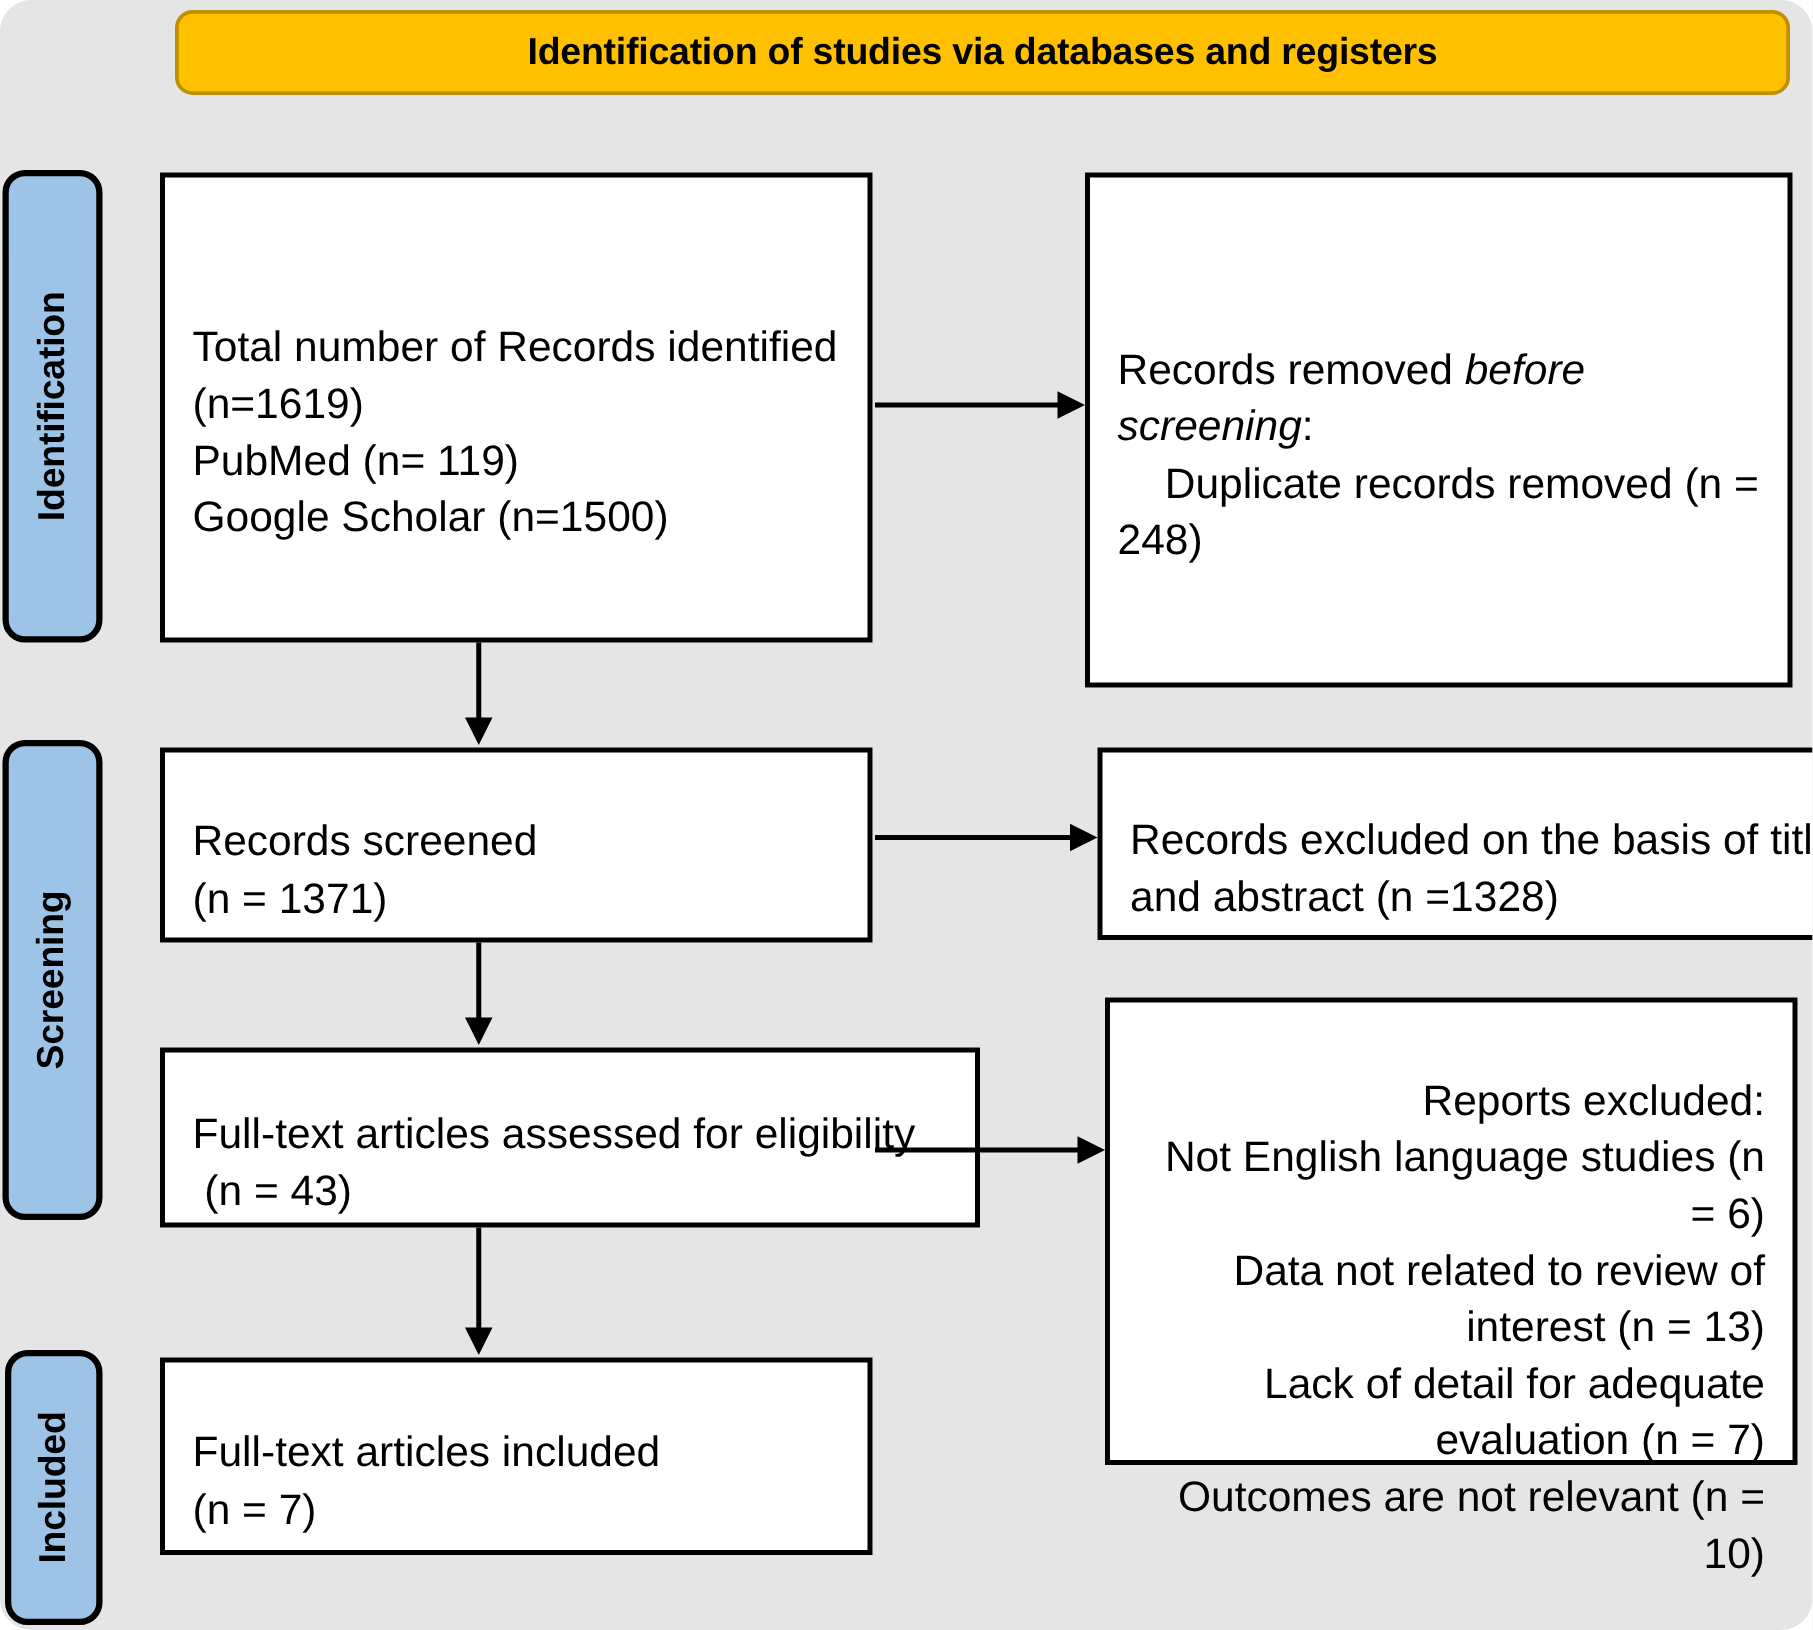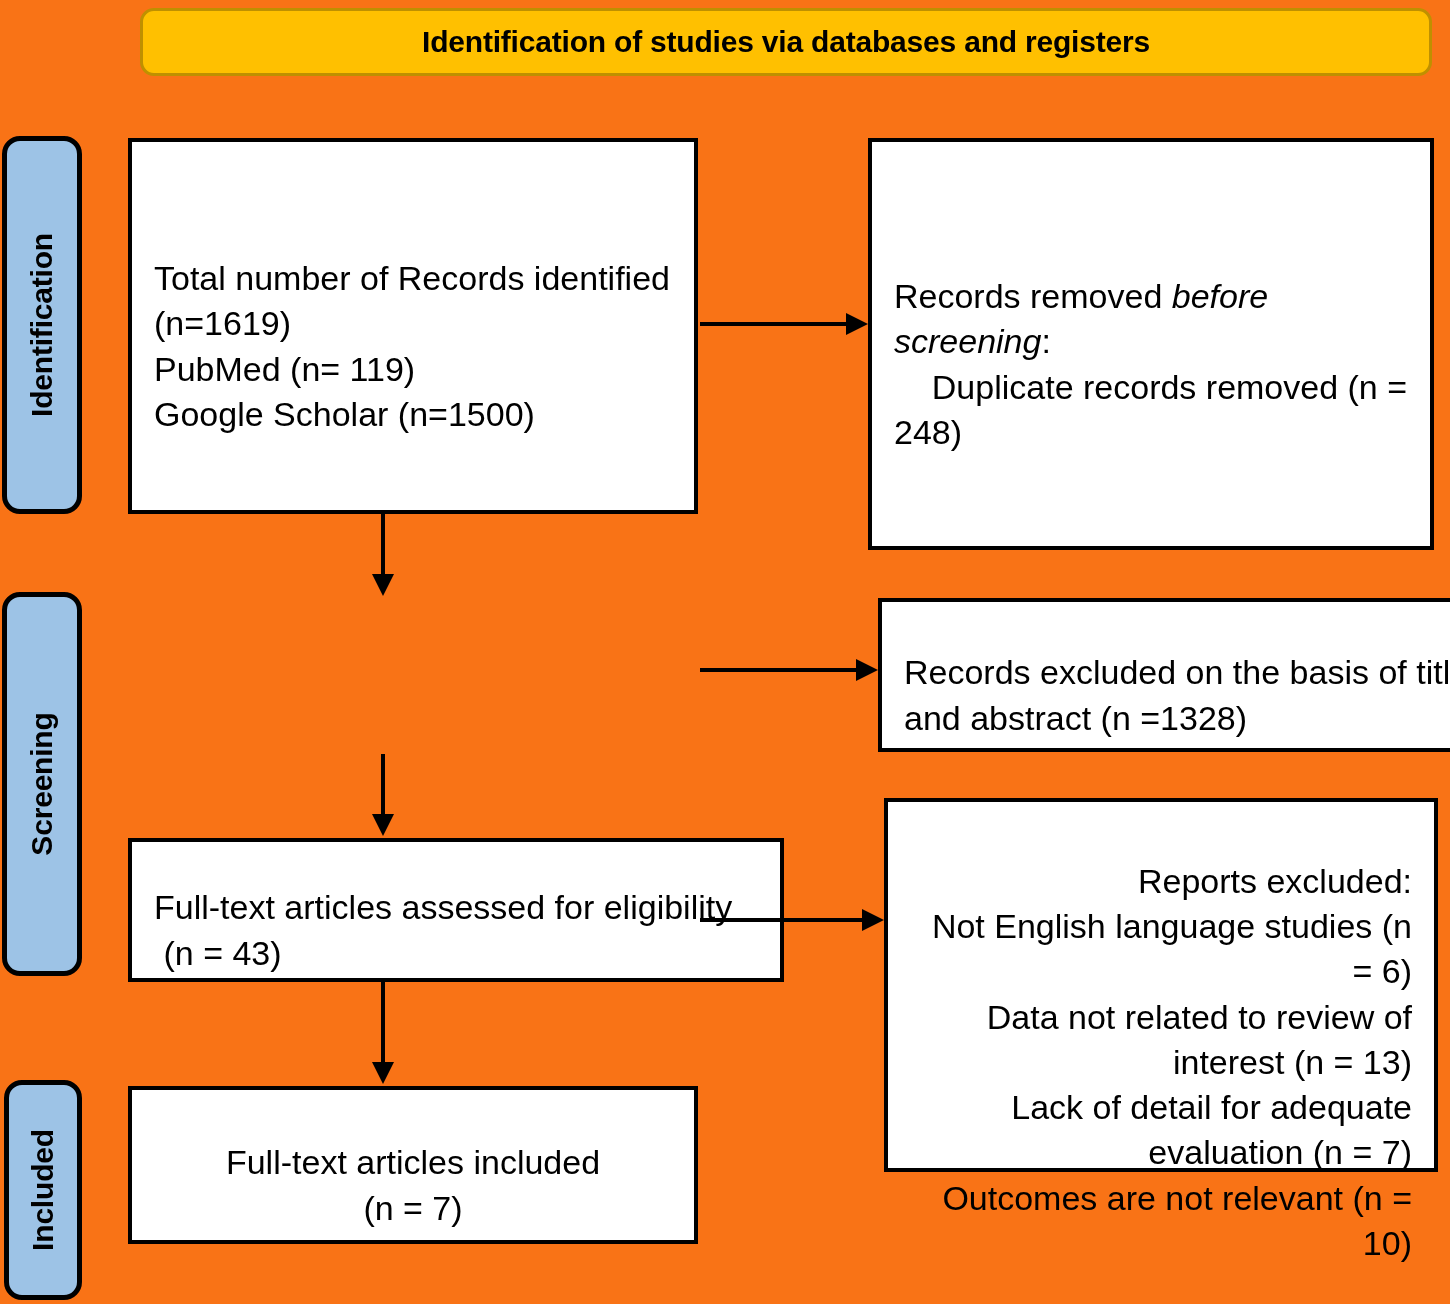--- a/index.html
+++ b/index.html
@@ -7,22 +7,23 @@
     padding: 0;
     background: #ffffff;
   }
   body {
     font-family: "Liberation Sans", sans-serif;
   }
   #canvas {
     position: relative;
     width: 1450px;
     height: 1304px;
-    background: #f97316;
+    background: #e5e5e5;
     overflow: hidden;
+    border-radius: 25px;
   }
 
   
   .header-banner {
     position: absolute;
     left: 140px;
     top: 8px;
     width: 1292px;
     height: 68px;
     background: #FFC000;
@@ -91,21 +92,21 @@
     padding-top: 16px;
   }
   .italic-seg { font-style: italic; }
 
   #box-records-identified { left: 128px; top: 138px;  width: 570px; height: 376px; }
   #box-records-removed    { left: 868px; top: 138px;  width: 566px; height: 412px; }
   #box-records-screened   { left: 128px; top: 598px;  width: 570px; height: 156px; }
   #box-records-excluded   { left: 878px; top: 598px;  width: 632px; height: 154px; }
   #box-fulltext-assessed  { left: 128px; top: 838px;  width: 656px; height: 144px; }
   #box-reports-excluded   { left: 884px; top: 798px;  width: 554px; height: 374px; text-align: right; }
-  #box-fulltext-included  { left: 128px; top: 1086px; width: 570px; height: 158px; text-align: center; }
+  #box-fulltext-included  { left: 128px; top: 1086px; width: 570px; height: 158px; }
 
   
   .connector { position: absolute; }
   .v-line {
     background: #000000;
     width: 4px;
   }
   .h-line {
     background: #000000;
     height: 4px;
@@ -146,20 +147,24 @@
     <div class="box-text">Total number of Records identified (n=1619)
 PubMed (n= 119)
 Google Scholar (n=1500)</div>
   </div>
 
   <div class="flow-box" id="box-records-removed">
     <div class="box-text"><span>Records removed </span><span class="italic-seg">before screening</span><span>:</span><span>
     Duplicate records removed (n = 248)</span></div>
   </div>
 
+  <div class="flow-box" id="box-records-screened">
+    <div class="box-text">Records screened
+(n = 1371)</div>
+  </div>
 
   <div class="flow-box" id="box-records-excluded">
     <div class="box-text">Records excluded on the basis of title and abstract (n =1328)</div>
   </div>
 
   <div class="flow-box" id="box-fulltext-assessed">
     <div class="box-text">Full-text articles assessed for eligibility
  (n = 43)</div>
   </div>
 

